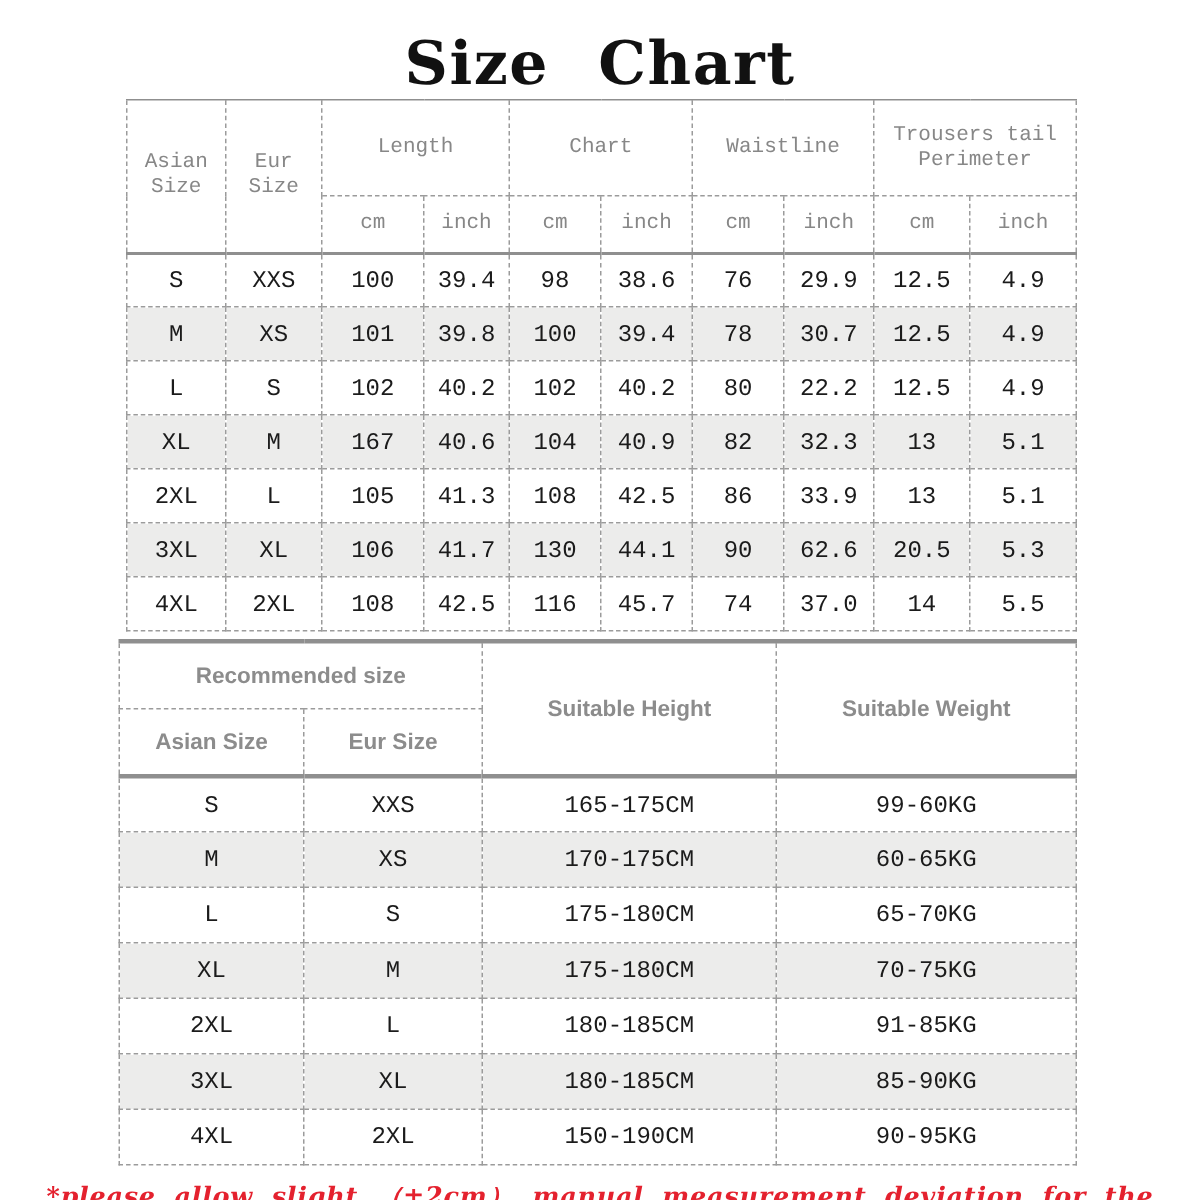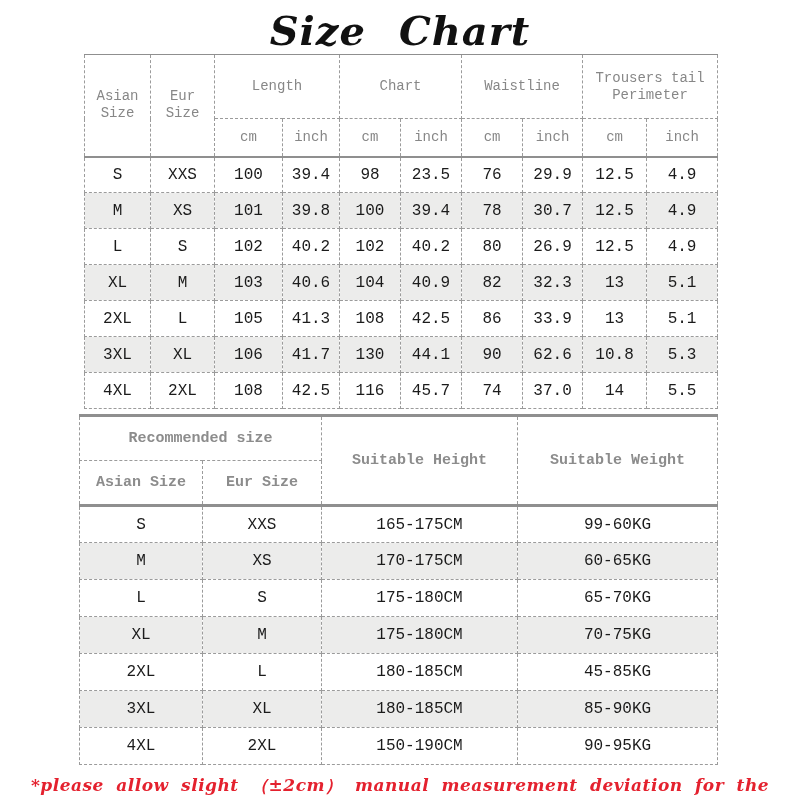--- a/index.html
+++ b/index.html
@@ -8,25 +8,24 @@
     --row-alt-bg:#ececeb;
     --border-dash:#9b9b9b;
     --border-solid:#8f8f8f;
     --footer-red:#e4212e;
   }
   *{box-sizing:border-box;margin:0;padding:0;}
   html,body{width:800px;background:#ffffff;}
   body{height:800px;overflow:hidden;font-family:"Liberation Sans",sans-serif;}
 
   .page-title{
-    margin-top:8px;
+    margin-top:20px;
     height:46px;
     text-align:center;
     font-family:"DejaVu Serif",serif;
-    font-style:italic;
     font-weight:bold;
     font-size:40px;
     line-height:46px;
     color:#111;
     letter-spacing:1px;
     word-spacing:18px;
   }
 
   table{border-collapse:collapse;table-layout:fixed;}
   td,th{overflow:hidden;}
@@ -67,21 +66,21 @@
     margin-top:5px;
     font-family:"Liberation Mono","DejaVu Sans Mono",monospace;
   }
   .rec-table th,.rec-table td{
     border:1px dashed var(--border-dash);
     text-align:center;
     vertical-align:middle;
   }
   .rec-table{border-top:3px solid var(--border-solid);}
   .rec-table thead th{
-    font-family:Liberation Mono, monospace;
+    font-family:Liberation Sans, sans-serif;
     color:#8c8c8c;
     font-weight:bold;
     font-size:15px;
     height:45px;
   }
   .rec-table thead tr.sub-row th{border-bottom:3px solid var(--border-solid);}
   .rec-table thead th[rowspan]{border-bottom:3px solid var(--border-solid);text-align:center;}
   .rec-table tbody td{
     height:37px;
     color:var(--data-text);
@@ -139,21 +138,21 @@
       <th>inch</th>
     </tr>
   </thead>
   <tbody>
       <tr>
         <td>S</td>
         <td>XXS</td>
         <td>100</td>
         <td>39.4</td>
         <td>98</td>
-        <td>23.5</td>
+        <td>38.6</td>
         <td>76</td>
         <td>29.9</td>
         <td>12.5</td>
         <td>4.9</td>
       </tr>
       <tr>
         <td>M</td>
         <td>XS</td>
         <td>101</td>
         <td>39.8</td>
@@ -165,28 +164,28 @@
         <td>4.9</td>
       </tr>
       <tr>
         <td>L</td>
         <td>S</td>
         <td>102</td>
         <td>40.2</td>
         <td>102</td>
         <td>40.2</td>
         <td>80</td>
-        <td>26.9</td>
+        <td>22.2</td>
         <td>12.5</td>
         <td>4.9</td>
       </tr>
       <tr>
         <td>XL</td>
         <td>M</td>
-        <td>103</td>
+        <td>167</td>
         <td>40.6</td>
         <td>104</td>
         <td>40.9</td>
         <td>82</td>
         <td>32.3</td>
         <td>13</td>
         <td>5.1</td>
       </tr>
       <tr>
         <td>2XL</td>
@@ -202,21 +201,21 @@
       </tr>
       <tr>
         <td>3XL</td>
         <td>XL</td>
         <td>106</td>
         <td>41.7</td>
         <td>130</td>
         <td>44.1</td>
         <td>90</td>
         <td>62.6</td>
-        <td>10.8</td>
+        <td>20.5</td>
         <td>5.3</td>
       </tr>
       <tr>
         <td>4XL</td>
         <td>2XL</td>
         <td>108</td>
         <td>42.5</td>
         <td>116</td>
         <td>45.7</td>
         <td>74</td>
@@ -267,21 +266,21 @@
       <tr>
         <td>XL</td>
         <td>M</td>
         <td>175-180CM</td>
         <td>70-75KG</td>
       </tr>
       <tr>
         <td>2XL</td>
         <td>L</td>
         <td>180-185CM</td>
-        <td>45-85KG</td>
+        <td>91-85KG</td>
       </tr>
       <tr>
         <td>3XL</td>
         <td>XL</td>
         <td>180-185CM</td>
         <td>85-90KG</td>
       </tr>
       <tr>
         <td>4XL</td>
         <td>2XL</td>

